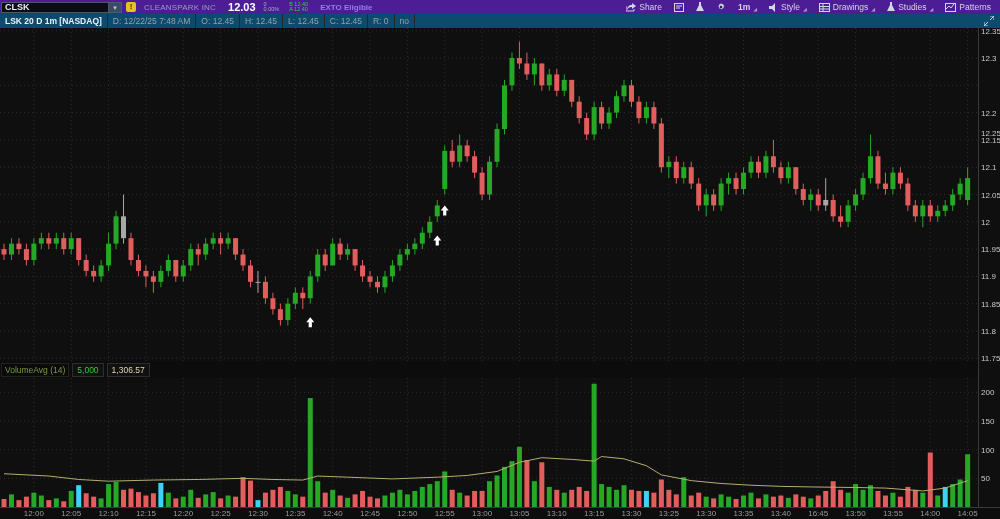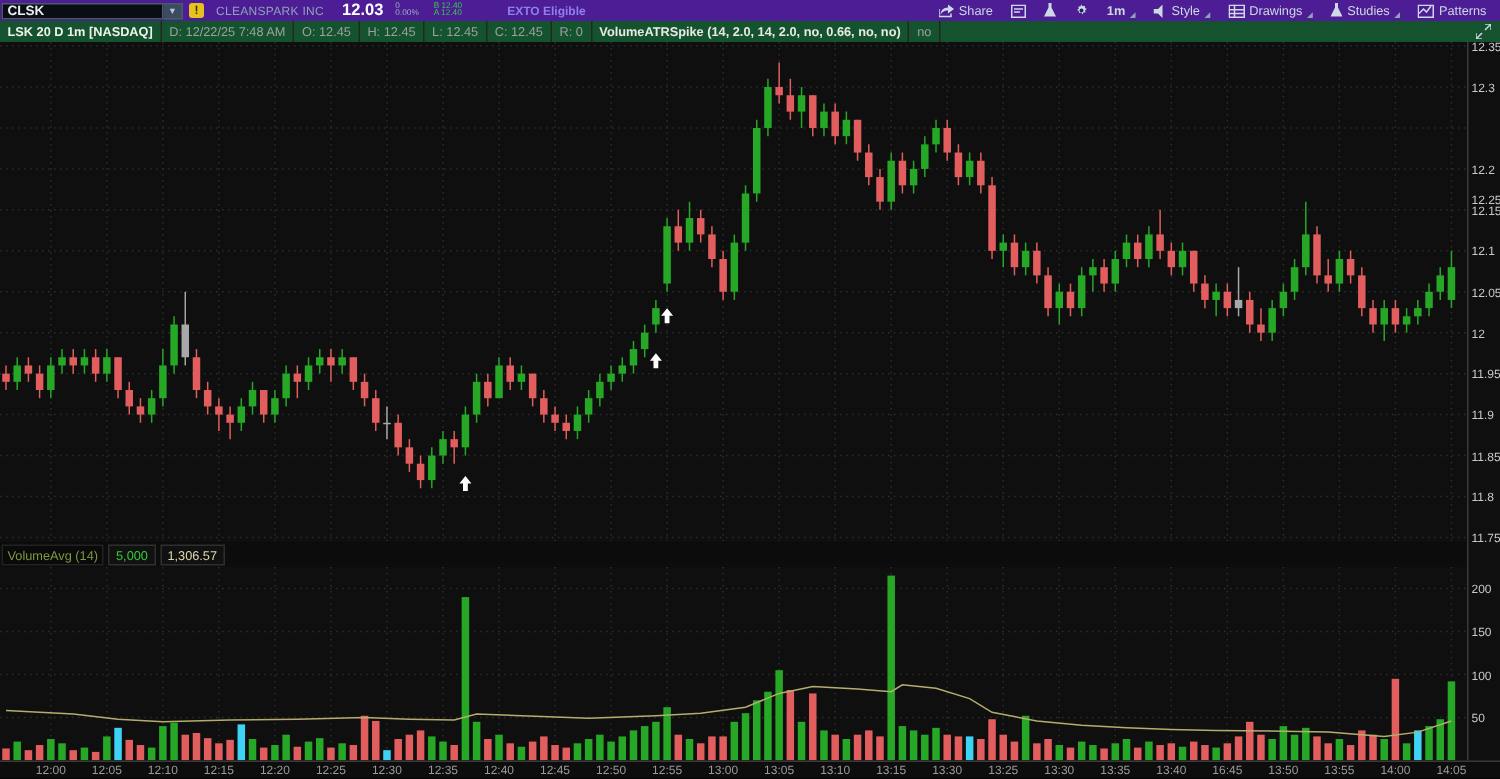--- a/index.html
+++ b/index.html
@@ -17,29 +17,29 @@
   #symbol-dd { width:13px; height:11px; background:#3b4c61; border:1px solid #4a5a6e; border-left:none;
                color:#b9c6d4; font-size:7px; text-align:center; line-height:10px; cursor:pointer; }
   .badge { width:10px; height:10px; background:#e7c11d; border-radius:2px; color:#3a2f00; font-size:8px;
            font-weight:bold; text-align:center; line-height:10px; }
   .company { color:#8fa3b8; font-size:8px; letter-spacing:.2px; margin-left:4px; }
   .last-price { color:#ffffff; font-size:11px; font-weight:bold; margin-left:8px; }
   .chg-stack { display:flex; flex-direction:column; justify-content:center; line-height:5px; margin-left:4px; }
   .chg-stack span { font-size:5.5px; color:#9fb0c2; }
   .ba-stack { display:flex; flex-direction:column; justify-content:center; line-height:5px; margin-left:6px; }
   .ba-stack span { font-size:5.5px; color:#33cf4a; }
-  .exto { color:#8f80ea; font-size:8px; font-weight:bold; margin-left:26px; }
+  .exto { color:#8f80ea; font-size:8px; font-weight:bold; margin-left:8px; }
   .tb-right { display:flex; align-items:center; gap:2px; padding-right:4px; }
   .tool-btn { display:flex; align-items:center; gap:3px; padding:1px 5px; color:#cdd9e4; font-size:8.5px;
               cursor:pointer; position:relative; white-space:nowrap; }
   .tool-btn svg { display:block; }
   .dd-corner { font-size:5px; color:#8fa3b8; position:relative; top:2px; }
 
   
-  #chartbar { position:absolute; top:14px; left:0; width:1000px; height:14px; background:#14532d;
+  #chartbar { position:absolute; top:14px; left:0; width:1000px; height:14px; background:#0c4a6e;
               display:flex; align-items:stretch; font-size:8.5px; color:#9aa0a6; }
   .cb-seg { display:flex; align-items:center; padding:0 5px; border-right:1px solid #262626; white-space:nowrap; }
   .cb-title { color:#f0f0f0; font-weight:bold; }
   .cb-study { color:#e8e8e8; font-weight:bold; }
   #cb-expand { margin-left:auto; border-right:none; padding-right:6px; cursor:pointer; }
 
   
   #chart { position:absolute; top:28px; left:0; width:1000px; height:491px; background:#0f0f0f; }
   #price-pane  { position:absolute; top:0; left:0; width:978px; height:333px; cursor:crosshair; }
   #study-strip { position:absolute; top:333px; left:0; width:978px; height:17px; background:#0c0c0c;
@@ -143,21 +143,20 @@
   </div>
 
   <div id="chartbar">
     <div class="cb-seg cb-title">LSK 20 D 1m [NASDAQ]</div>
     <div class="cb-seg">D: 12/22/25 7:48 AM</div>
     <div class="cb-seg">O: 12.45</div>
     <div class="cb-seg">H: 12.45</div>
     <div class="cb-seg">L: 12.45</div>
     <div class="cb-seg">C: 12.45</div>
     <div class="cb-seg">R: 0</div>
-    <div class="cb-seg cb-study">VolumeATRSpike (14, 2.0, 14, 2.0, no, 0.66, no, no)</div>
     <div class="cb-seg">no</div>
     <div class="cb-seg" id="cb-expand">
       <svg width="10" height="10" viewBox="0 0 10 10">
           <path d="M6 0 h4 v4 M10 0 L6 4 M4 10 H0 V6 M0 10 L4 6" stroke="#cdd9e4" fill="none"></path>
         </svg>
     </div>
   </div>
 
   <div id="chart">
     <svg id="price-pane" width="978" height="333">

